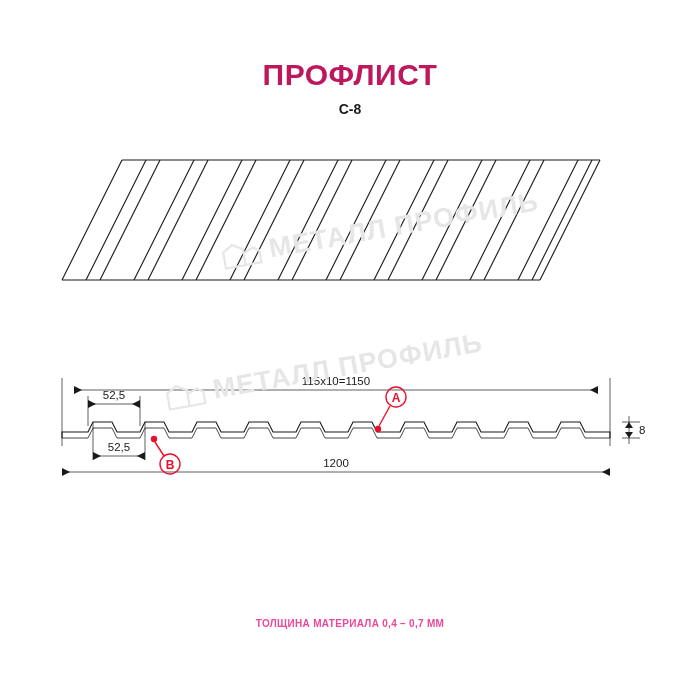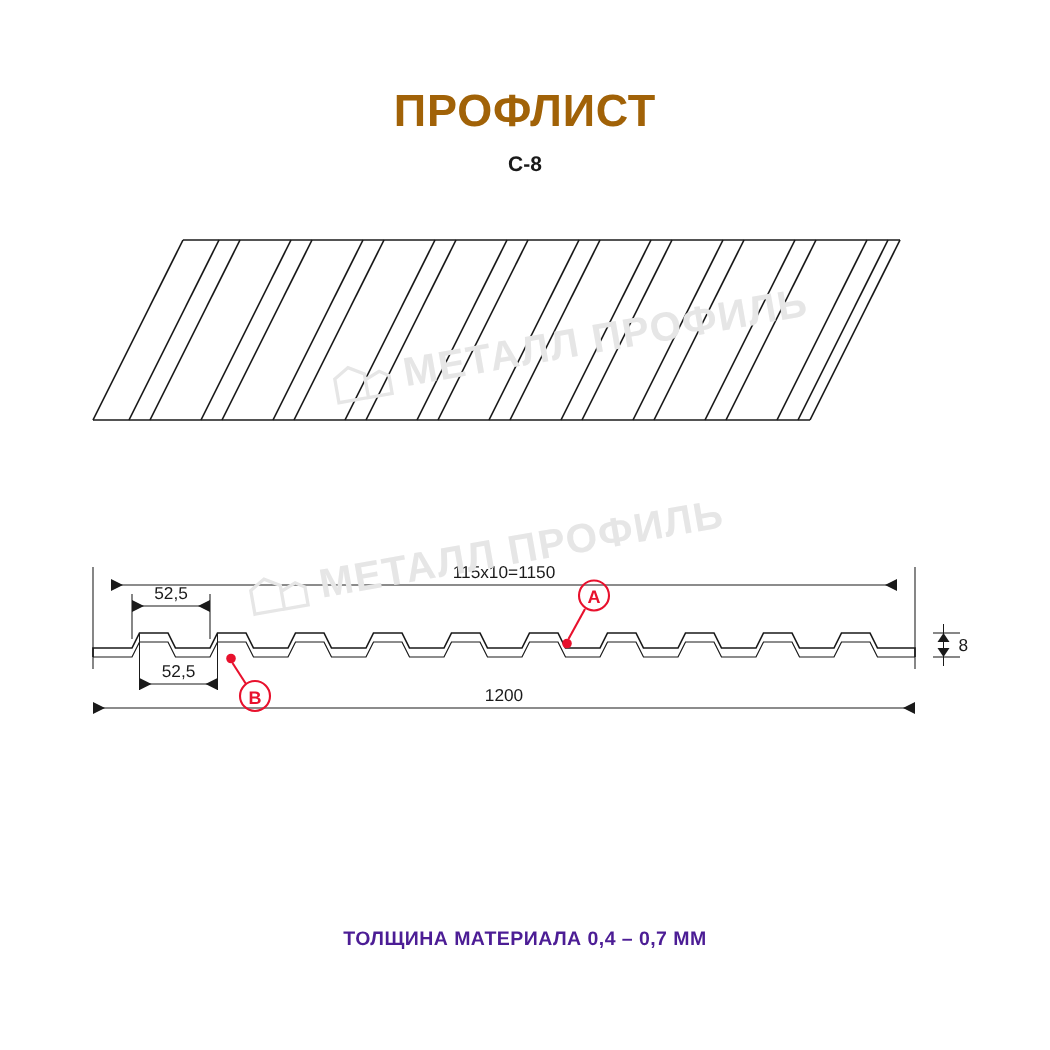--- a/index.html
+++ b/index.html
@@ -23,21 +23,21 @@
   }
   .title {
     position: absolute;
     top: 58px;
     left: 0;
     width: 700px;
     text-align: center;
     font-size: 30px;
     font-weight: bold;
     letter-spacing: 0.5px;
-    color: #a16207;
+    color: #be185d;
   }
   .subtitle {
     position: absolute;
     top: 101px;
     left: 0;
     width: 700px;
     text-align: center;
     font-size: 14px;
     font-weight: bold;
     color: #1a1a1a;
@@ -55,24 +55,24 @@
     left: 44px;
     width: 600px;
     height: 140px;
   }
   .footer {
     position: absolute;
     top: 618px;
     left: 0;
     width: 700px;
     text-align: center;
-    font-size: 13px;
+    font-size: 10px;
     font-weight: bold;
     letter-spacing: 0.3px;
-    color: #4c1d95;
+    color: #ec4899;
   }
   .wm {
     position: absolute;
     pointer-events: none;
     color: #e6e6e6;
     font-weight: bold;
     font-size: 27px;
     letter-spacing: 1px;
     white-space: nowrap;
     transform: rotate(-10deg);

